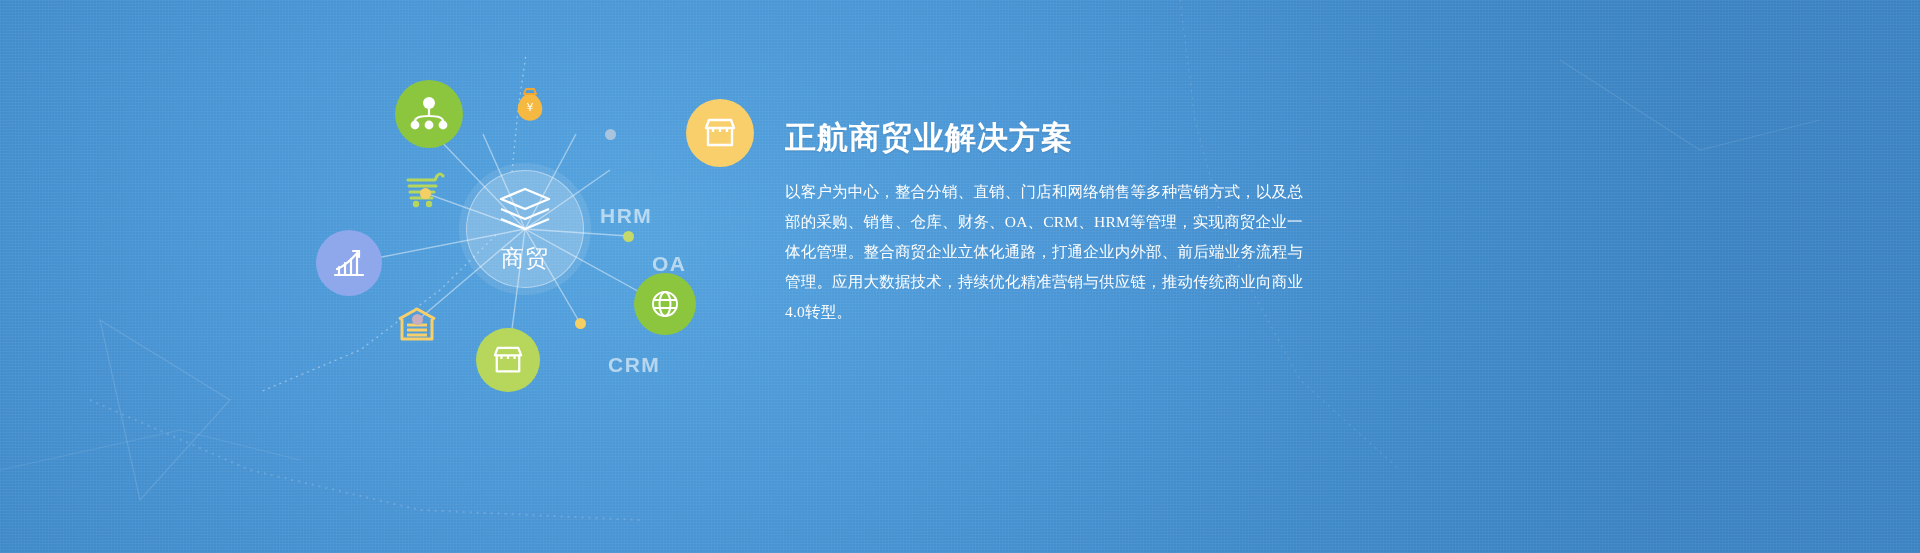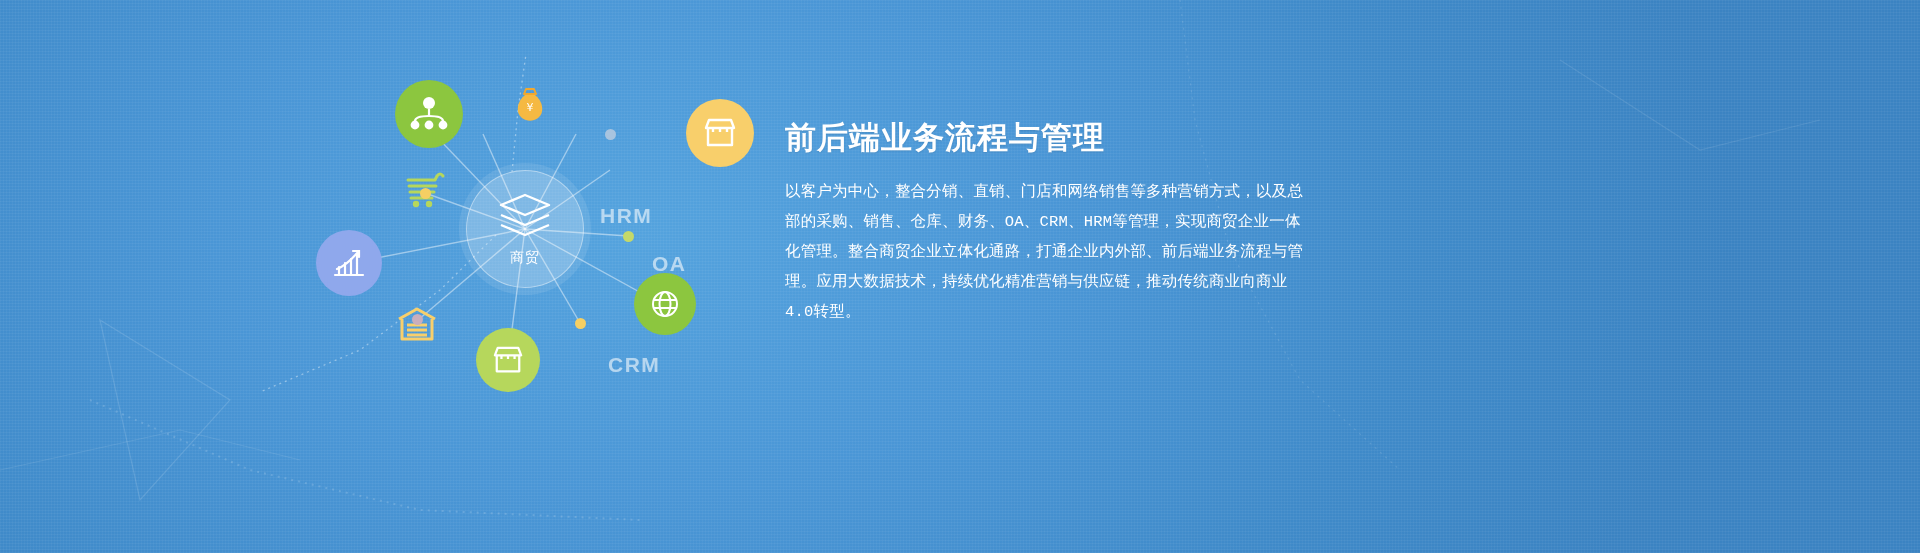--- a/index.html
+++ b/index.html
@@ -47,21 +47,21 @@
     border-radius: 50%;
     background: rgba(255,255,255,.26);
     border: 1px solid rgba(255,255,255,.40);
     box-shadow: 0 0 0 7px rgba(255,255,255,.10);
     display: flex; flex-direction: column;
     align-items: center; justify-content: center;
     gap: 4px;
   }
   #hub .hub-label {
     color: #ffffff;
-    font-size: 14px;
+    font-size: 23px;
     letter-spacing: 1px;
     font-family: Liberation Sans, sans-serif;
   }
 
   .cap {
     position: absolute;
     color: rgba(255,255,255,.58);
     font-size: 21px;
     font-weight: bold;
     letter-spacing: 1.5px;
@@ -87,21 +87,21 @@
     line-height: 1.25;
     font-family: "DejaVu Sans", "Liberation Sans", sans-serif;
     text-shadow: 0 1px 2px rgba(0,0,0,.10);
   }
   #desc {
     margin-top: 20px;
     color: #ffffff;
     font-size: 15.5px;
     line-height: 30px;
     letter-spacing: .2px;
-    font-family: Liberation Mono, monospace;
+    font-family: Liberation Serif, serif;
   }
 </style>
 </head>
 <body>
 
 <div id="banner">
 
   <div id="texture"></div>
 
   <svg id="deco" viewBox="0 0 1920 553" preserveAspectRatio="none">
@@ -251,17 +251,17 @@
     <span class="dot" style="left:383px; top:191px; width:11px; height:11px; background:#c4d96a;"></span>
     <span class="dot" style="left:335px; top:278px; width:11px; height:11px; background:#f5cf63;"></span>
     <span class="dot" style="left:172px; top:274px; width:11px; height:11px; background:#c9aebd;"></span>
 
     <span class="cap" style="left:360px; top:122px;margin-top:42px;">HRM</span>
     <span class="cap" style="left:412px; top:212px;">OA</span>
     <span class="cap" style="left:368px; top:313px;text-align:right;">CRM</span>
   </div>
 
   <div id="textpanel">
-    <h1 id="title">前后端业务流程与管理</h1>
+    <h1 id="title">正航商贸业解决方案</h1>
     <p id="desc">以客户为中心，整合分销、直销、门店和网络销售等多种营销方式，以及总部的采购、销售、仓库、财务、OA、CRM、HRM等管理，实现商贸企业一体化管理。整合商贸企业立体化通路，打通企业内外部、前后端业务流程与管理。应用大数据技术，持续优化精准营销与供应链，推动传统商业向商业4.0转型。</p>
   </div>
 
 </div>
 
 </body></html>

